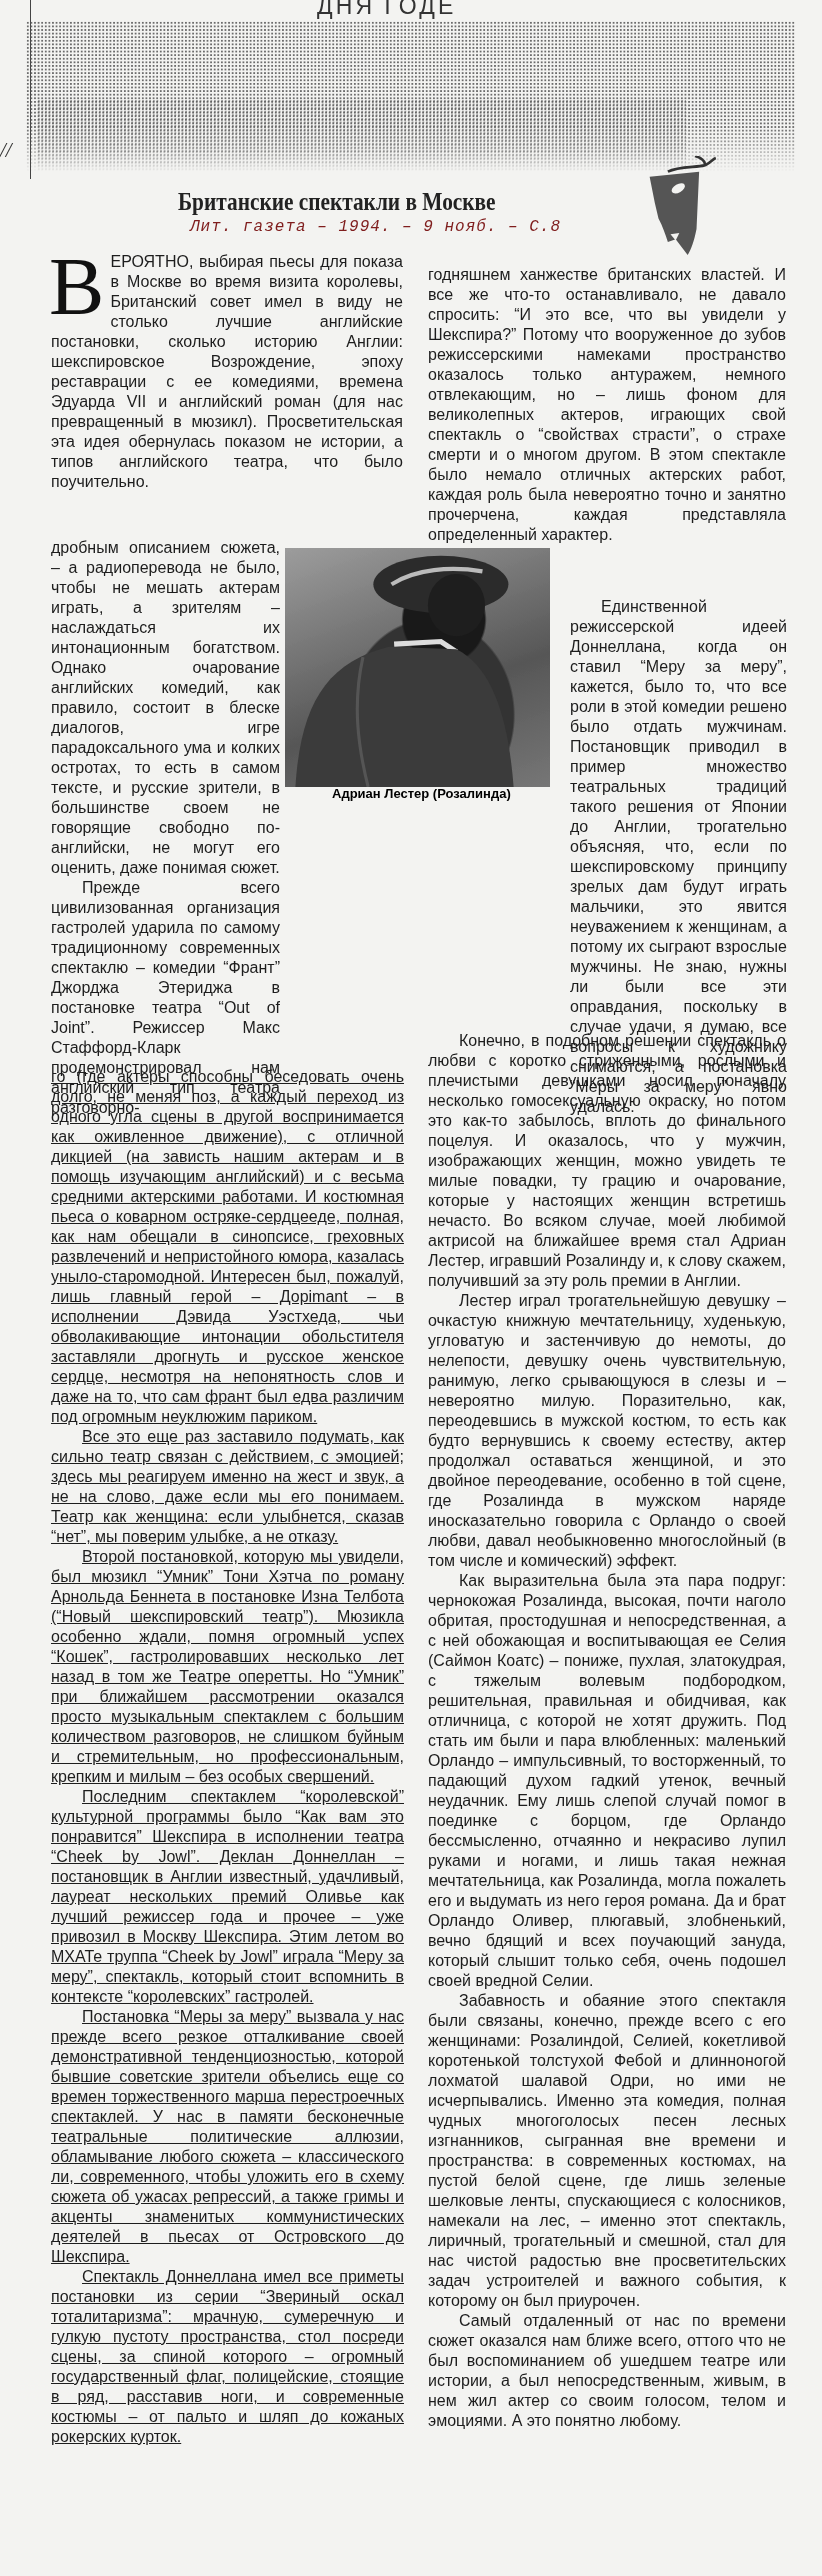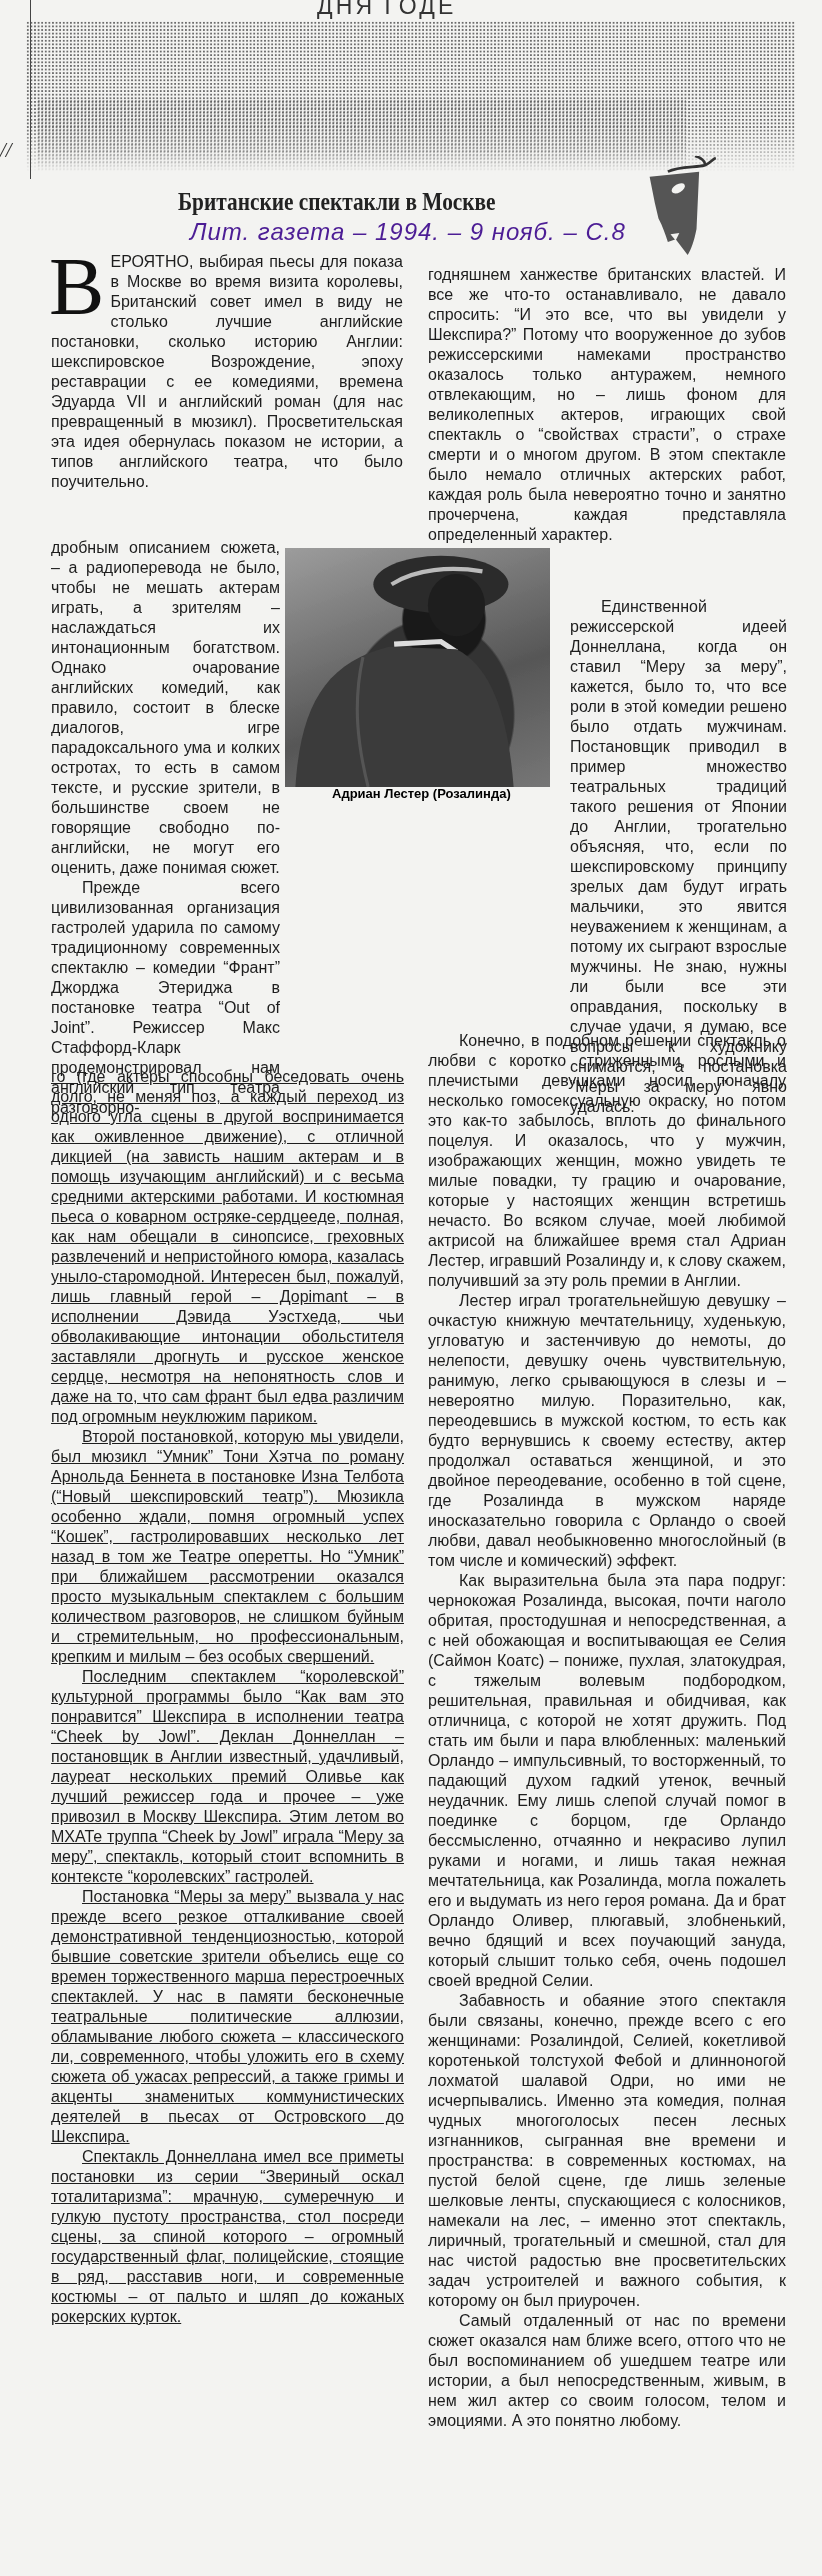--- a/index.html
+++ b/index.html
@@ -15,22 +15,22 @@
     background-image:radial-gradient(circle,#555 38%,transparent 42%);
     background-size:3.6px 3.6px;opacity:.85;
     -webkit-mask-image:linear-gradient(180deg,#000 0%,#000 70%,transparent 100%);}
   .halftone.b{top:78px;height:73px;left:21px;width:649px;opacity:.55;}
   .title{position:absolute;left:70px;top:14.5px;font-family:"Liberation Serif",serif;
          font-size:74px;line-height:1;color:#f7f7f5;letter-spacing:1px;
          -webkit-text-stroke:2.1px #222;text-shadow:3.1px 3.1px 0 #333;}
   .mask{position:absolute;left:647px;top:156px;width:73px;height:99px;}
   .subtitle{position:absolute;left:178px;top:187px;font-family:"Liberation Serif",serif;
             font-weight:bold;font-size:26px;color:#222;transform:scaleX(.82);transform-origin:left;}
-  .handwriting{position:absolute;left:190px;top:218px;font-family:Liberation Sans, sans-serif;
-               font-style:italic;font-size:24px;color:#4c1d95;letter-spacing:1px;}
+  .handwriting{position:absolute;left:190px;top:218px;font-family:Liberation Mono, monospace;
+               font-style:italic;font-size:16px;color:#7f1d1d;letter-spacing:1px;}
   .col{position:absolute;font-size:16px;line-height:20px;text-align:justify;color:#1d1d1d;}
   .col p{margin:0;text-indent:31px;hyphens:auto;}
   .col p.first{text-indent:0;}
   .dropcap{float:left;font-family:"Liberation Serif",serif;font-size:83px;line-height:62px;
            margin:3.1px 6.2px 0 -2.1px;color:#111;}
   .col-left-top{left:51px;top:252px;width:352px;}
   .col-left-narrow{left:51px;top:538px;width:229px;}
   .col-left-wide{left:51px;top:1067px;width:353px;text-decoration:underline;}
   .col-right-top{left:428px;top:265px;width:358px;}
   .col-right-narrow{left:570px;top:597px;width:217px;}
@@ -82,20 +82,21 @@
   <path d="M205 70 C250 40 320 35 380 45" stroke="#bbb" stroke-width="8" fill="none"></path>
   <ellipse cx="330" cy="110" rx="55" ry="60" fill="#1e1e1e"></ellipse>
   <path d="M210 185 L300 180 L330 200" stroke="#ddd" stroke-width="10" fill="none"></path>
   <path d="M20 460 C30 300 80 220 200 190 L330 195 C400 230 430 330 440 460 Z" fill="#3b3b3b"></path>
   <path d="M150 210 C130 300 140 380 160 460" stroke="#555" stroke-width="6" fill="none"></path>
 </svg>
 <div class="caption">Адриан Лестер (Розалинда)</div>
 
 <div class="col col-left-wide">
   <p class="first">го (где актеры способны беседовать очень долго, не меняя поз, а каждый переход из одного угла сцены в другой воспринимается как оживленное движение), с отличной дикцией (на зависть нашим актерам и в помощь изучающим английский) и с весьма средними актерскими работами. И костюмная пьеса о коварном остряке-сердцееде, полная, как нам обещали в синопсисе, греховных развлечений и непристойного юмора, казалась уныло-старомодной. Интересен был, пожалуй, лишь главный герой – Дорimant – в исполнении Дэвида Уэстхеда, чьи обволакивающие интонации обольстителя заставляли дрогнуть и русское женское сердце, несмотря на непонятность слов и даже на то, что сам франт был едва различим под огромным неуклюжим париком.</p>
+  <p>Все это еще раз заставило подумать, как сильно театр связан с действием, с эмоцией; здесь мы реагируем именно на жест и звук, а не на слово, даже если мы его понимаем. Театр как женщина: если улыбнется, сказав “нет”, мы поверим улыбке, а не отказу.</p>
   <p>Второй постановкой, которую мы увидели, был мюзикл “Умник” Тони Хэтча по роману Арнольда Беннета в постановке Изна Телбота (“Новый шекспировский театр”). Мюзикла особенно ждали, помня огромный успех “Кошек”, гастролировавших несколько лет назад в том же Театре оперетты. Но “Умник” при ближайшем рассмотрении оказался просто музыкальным спектаклем с большим количеством разговоров, не слишком буйным и стремительным, но профессиональным, крепким и милым – без особых свершений.</p>
   <p>Последним спектаклем “королевской” культурной программы было “Как вам это понравится” Шекспира в исполнении театра “Cheek by Jowl”. Деклан Доннеллан – постановщик в Англии известный, удачливый, лауреат нескольких премий Оливье как лучший режиссер года и прочее – уже привозил в Москву Шекспира. Этим летом во МХАТе труппа “Cheek by Jowl” играла “Меру за меру”, спектакль, который стоит вспомнить в контексте “королевских” гастролей.</p>
   <p>Постановка “Меры за меру” вызвала у нас прежде всего резкое отталкивание своей демонстративной тенденциозностью, которой бывшие советские зрители объелись еще со времен торжественного марша перестроечных спектаклей. У нас в памяти бесконечные театральные политические аллюзии, обламывание любого сюжета – классического ли, современного, чтобы уложить его в схему сюжета об ужасах репрессий, а также гримы и акценты знаменитых коммунистических деятелей в пьесах от Островского до Шекспира.</p>
   <p>Спектакль Доннеллана имел все приметы постановки из серии “Звериный оскал тоталитаризма”: мрачную, сумеречную и гулкую пустоту пространства, стол посреди сцены, за спиной которого – огромный государственный флаг, полицейские, стоящие в ряд, расставив ноги, и современные костюмы – от пальто и шляп до кожаных рокерских курток.</p>
 </div>
 
 <div class="col col-right-top">
   <p class="first">годняшнем ханжестве британских властей. И все же что-то останавливало, не давало спросить: “И это все, что вы увидели у Шекспира?” Потому что вооруженное до зубов режиссерскими намеками пространство оказалось только антуражем, немного отвлекающим, но – лишь фоном для великолепных актеров, играющих свой спектакль о “свойствах страсти”, о страхе смерти и о многом другом. В этом спектакле было немало отличных актерских работ, каждая роль была невероятно точно и занятно прочерчена, каждая представляла определенный характер.</p>
 </div>
 

